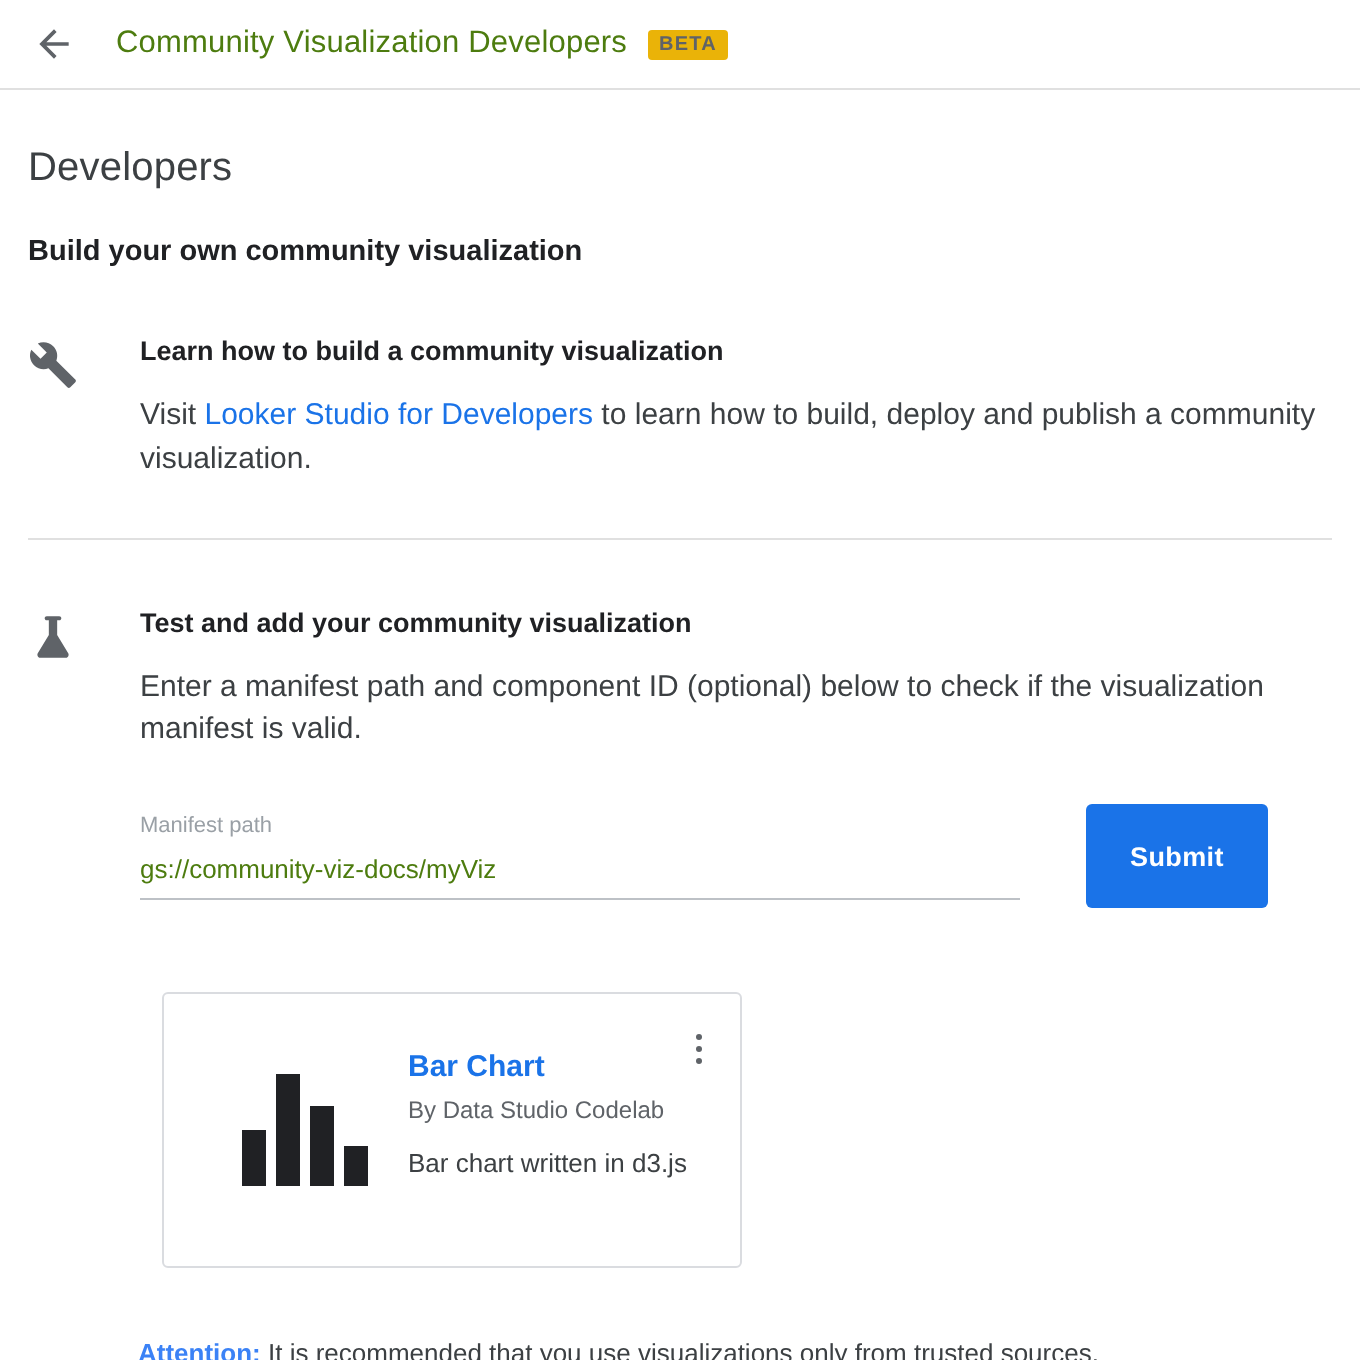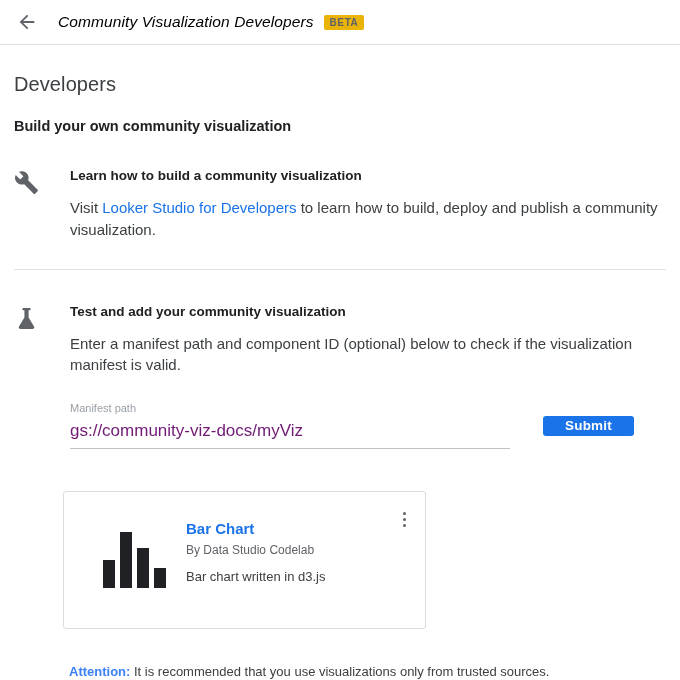--- a/index.html
+++ b/index.html
@@ -29,23 +29,22 @@
     display: flex;
     align-items: center;
     justify-content: center;
     cursor: pointer;
     flex: 0 0 auto;
   }
   .back-btn svg { display: block; }
   .topbar-title {
     margin-left: 16px;
     font-size: 15.5px;
-    color: #000000;
+    color: #4d7c0f;
     letter-spacing: .1px;
-    font-style: italic;
   }
   .beta-badge {
     margin-left: 10px;
     background: #eab308;
     color: #5f6368;
     font-size: 10px;
     font-weight: bold;
     letter-spacing: .6px;
     padding: 3px 6px 2px 6px;
     border-radius: 2px;
@@ -120,45 +119,45 @@
     font-size: 11px;
     color: #9aa0a6;
     display: block;
     margin-bottom: 7px;
   }
   .field input {
     width: 100%;
     border: none;
     border-bottom: 1px solid #bdc1c6;
     outline: none;
-    font-size: 17px;
-    color: #701a75;
+    font-size: 13px;
+    color: #4d7c0f;
     font-family: "Liberation Sans", sans-serif;
     padding: 0 0 7px 0;
     background: transparent;
   }
   .submit-btn {
     margin-left: 33px;
     background: #1a73e8;
     color: #fff;
     border: none;
     border-radius: 3px;
     font-size: 13.5px;
     font-weight: bold;
     letter-spacing: .2px;
-    height: 20px;
+    height: 52px;
     padding: 0 22px;
     cursor: pointer;
     font-family: "Liberation Sans", sans-serif;
   }
 
   
   .card {
-    margin: 42px 0 0 49px;
-    width: 363px;
+    margin: 42px 0 0 67px;
+    width: 290px;
     height: 138px;
     border: 1px solid #dadce0;
     border-radius: 3px;
     background: #fff;
     display: flex;
     padding: 16px 14px 16px 18px;
     position: relative;
   }
   .card-thumb {
     width: 104px;

